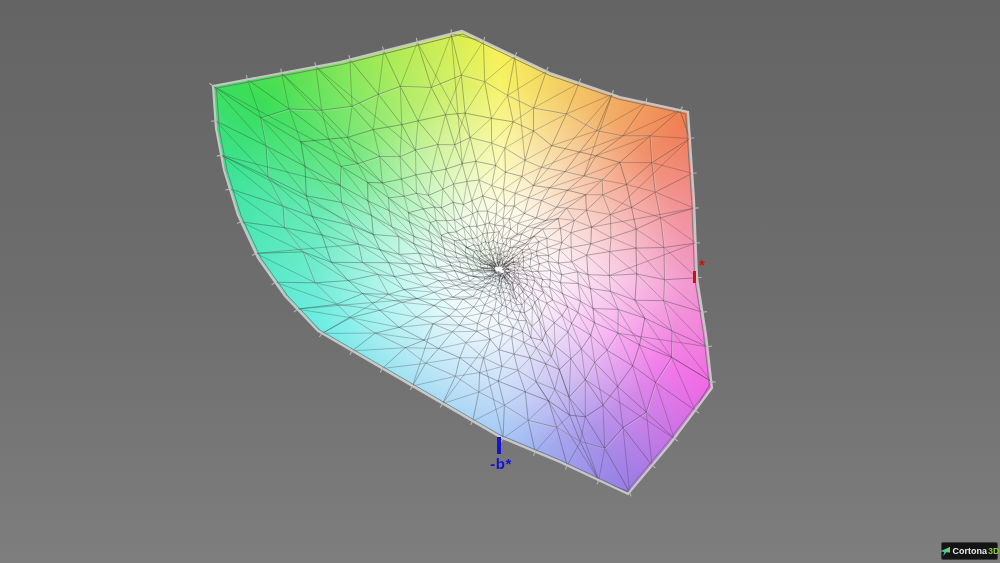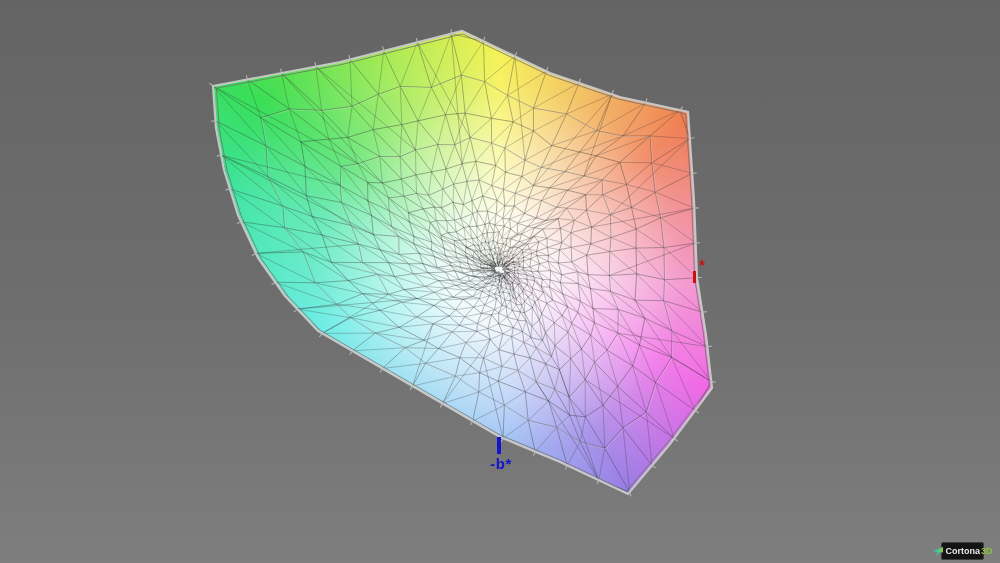--- a/index.html
+++ b/index.html
@@ -6,21 +6,21 @@
   body{font-family:"Liberation Sans", sans-serif;}
   .stage{position:relative;width:1000px;height:563px;overflow:hidden;}
   .layer{position:absolute;left:0;top:0;width:1000px;height:563px;}
   #mesh{position:absolute;left:0;top:0;}
   .tick{position:absolute;}
   .tick-b{left:497px;top:437px;width:4px;height:17px;}
   .lbl{position:absolute;font-weight:bold;}
   .lbl-b{left:483px;top:455px;width:36px;text-align:center;font-size:15px;letter-spacing:0.5px;}
   .tick-a{left:693px;top:271px;width:3px;height:12px;}
   .lbl-a{left:699px;top:256px;font-size:15px;}
-  .badge{position:absolute;left:941px;top:542px;width:43px;height:18px;border-radius:2px;
+  .badge{position:absolute;left:941px;top:542px;width:57px;height:18px;border-radius:2px;
          border:1px solid #3e3e3e;box-sizing:border-box;display:flex;align-items:center;
          justify-content:center;gap:2px;cursor:pointer;}
   .badge-icon{width:11px;height:11px;flex:0 0 auto;}
   .badge-text{font-size:9px;font-weight:bold;line-height:1;}
   .badge-suffix{font-size:9px;font-weight:bold;line-height:1;margin-left:-1px;}
 </style>
 </head>
 <body>
 
 <div class="stage">

